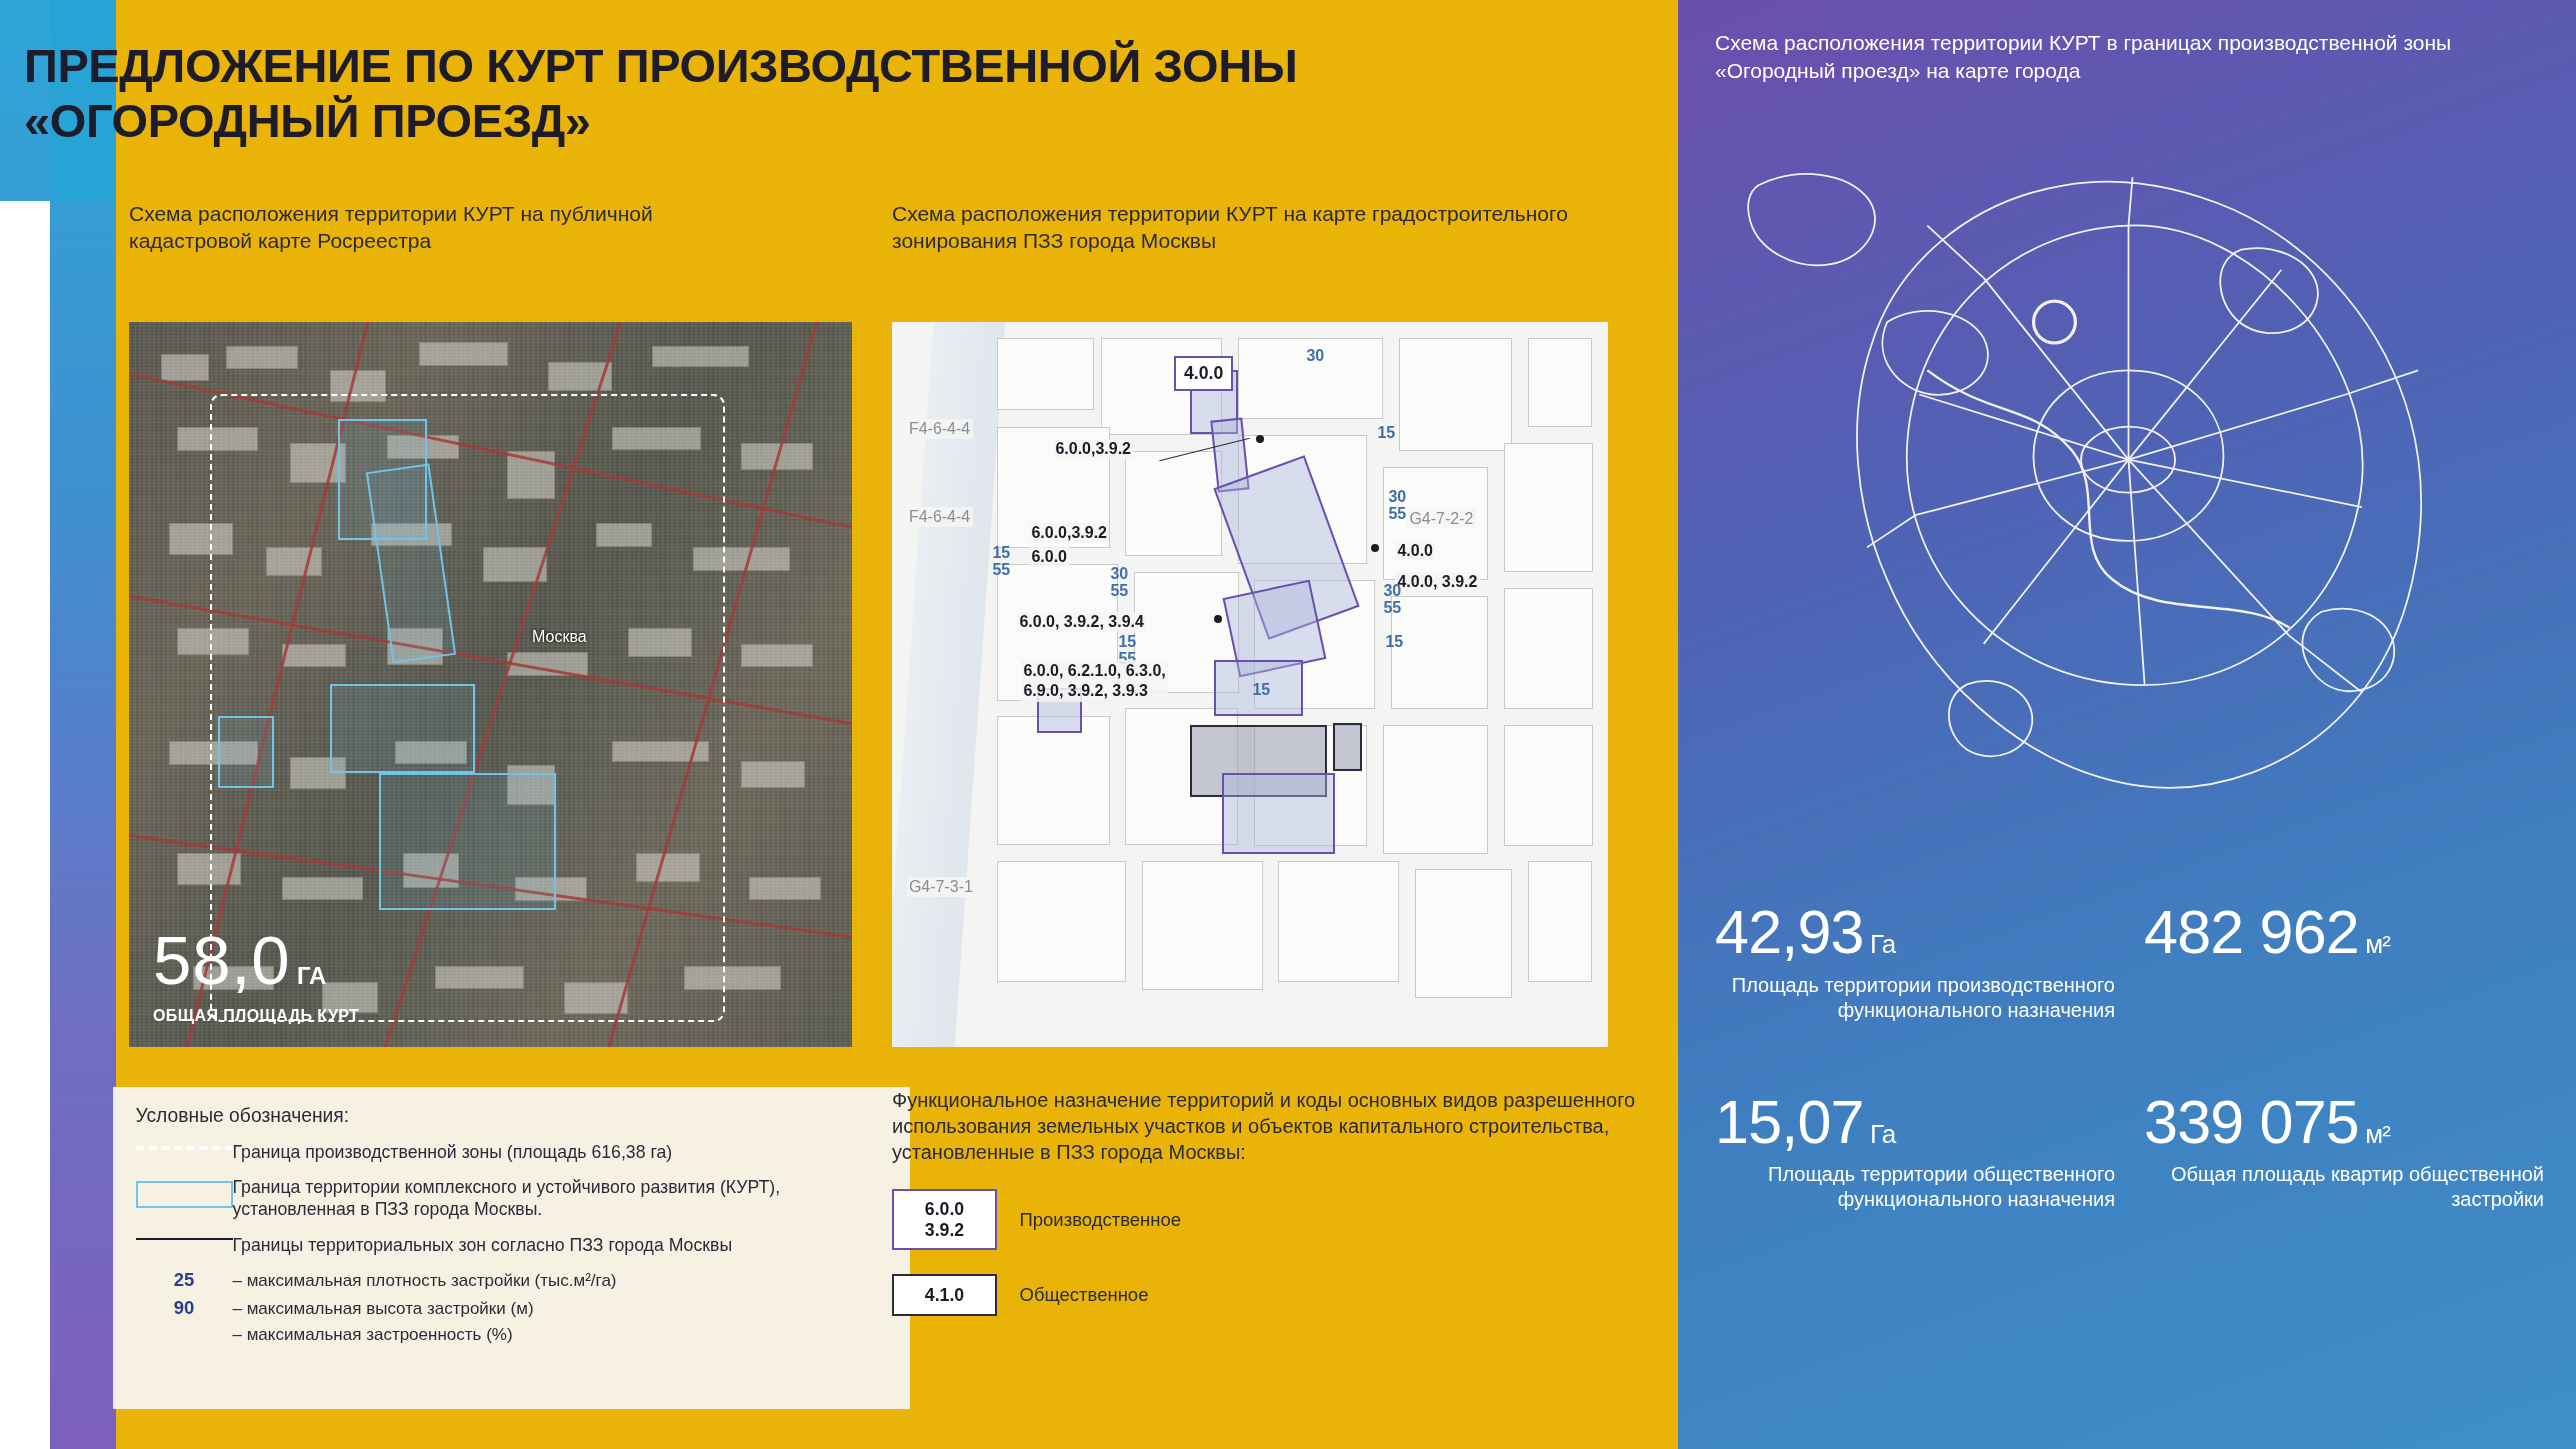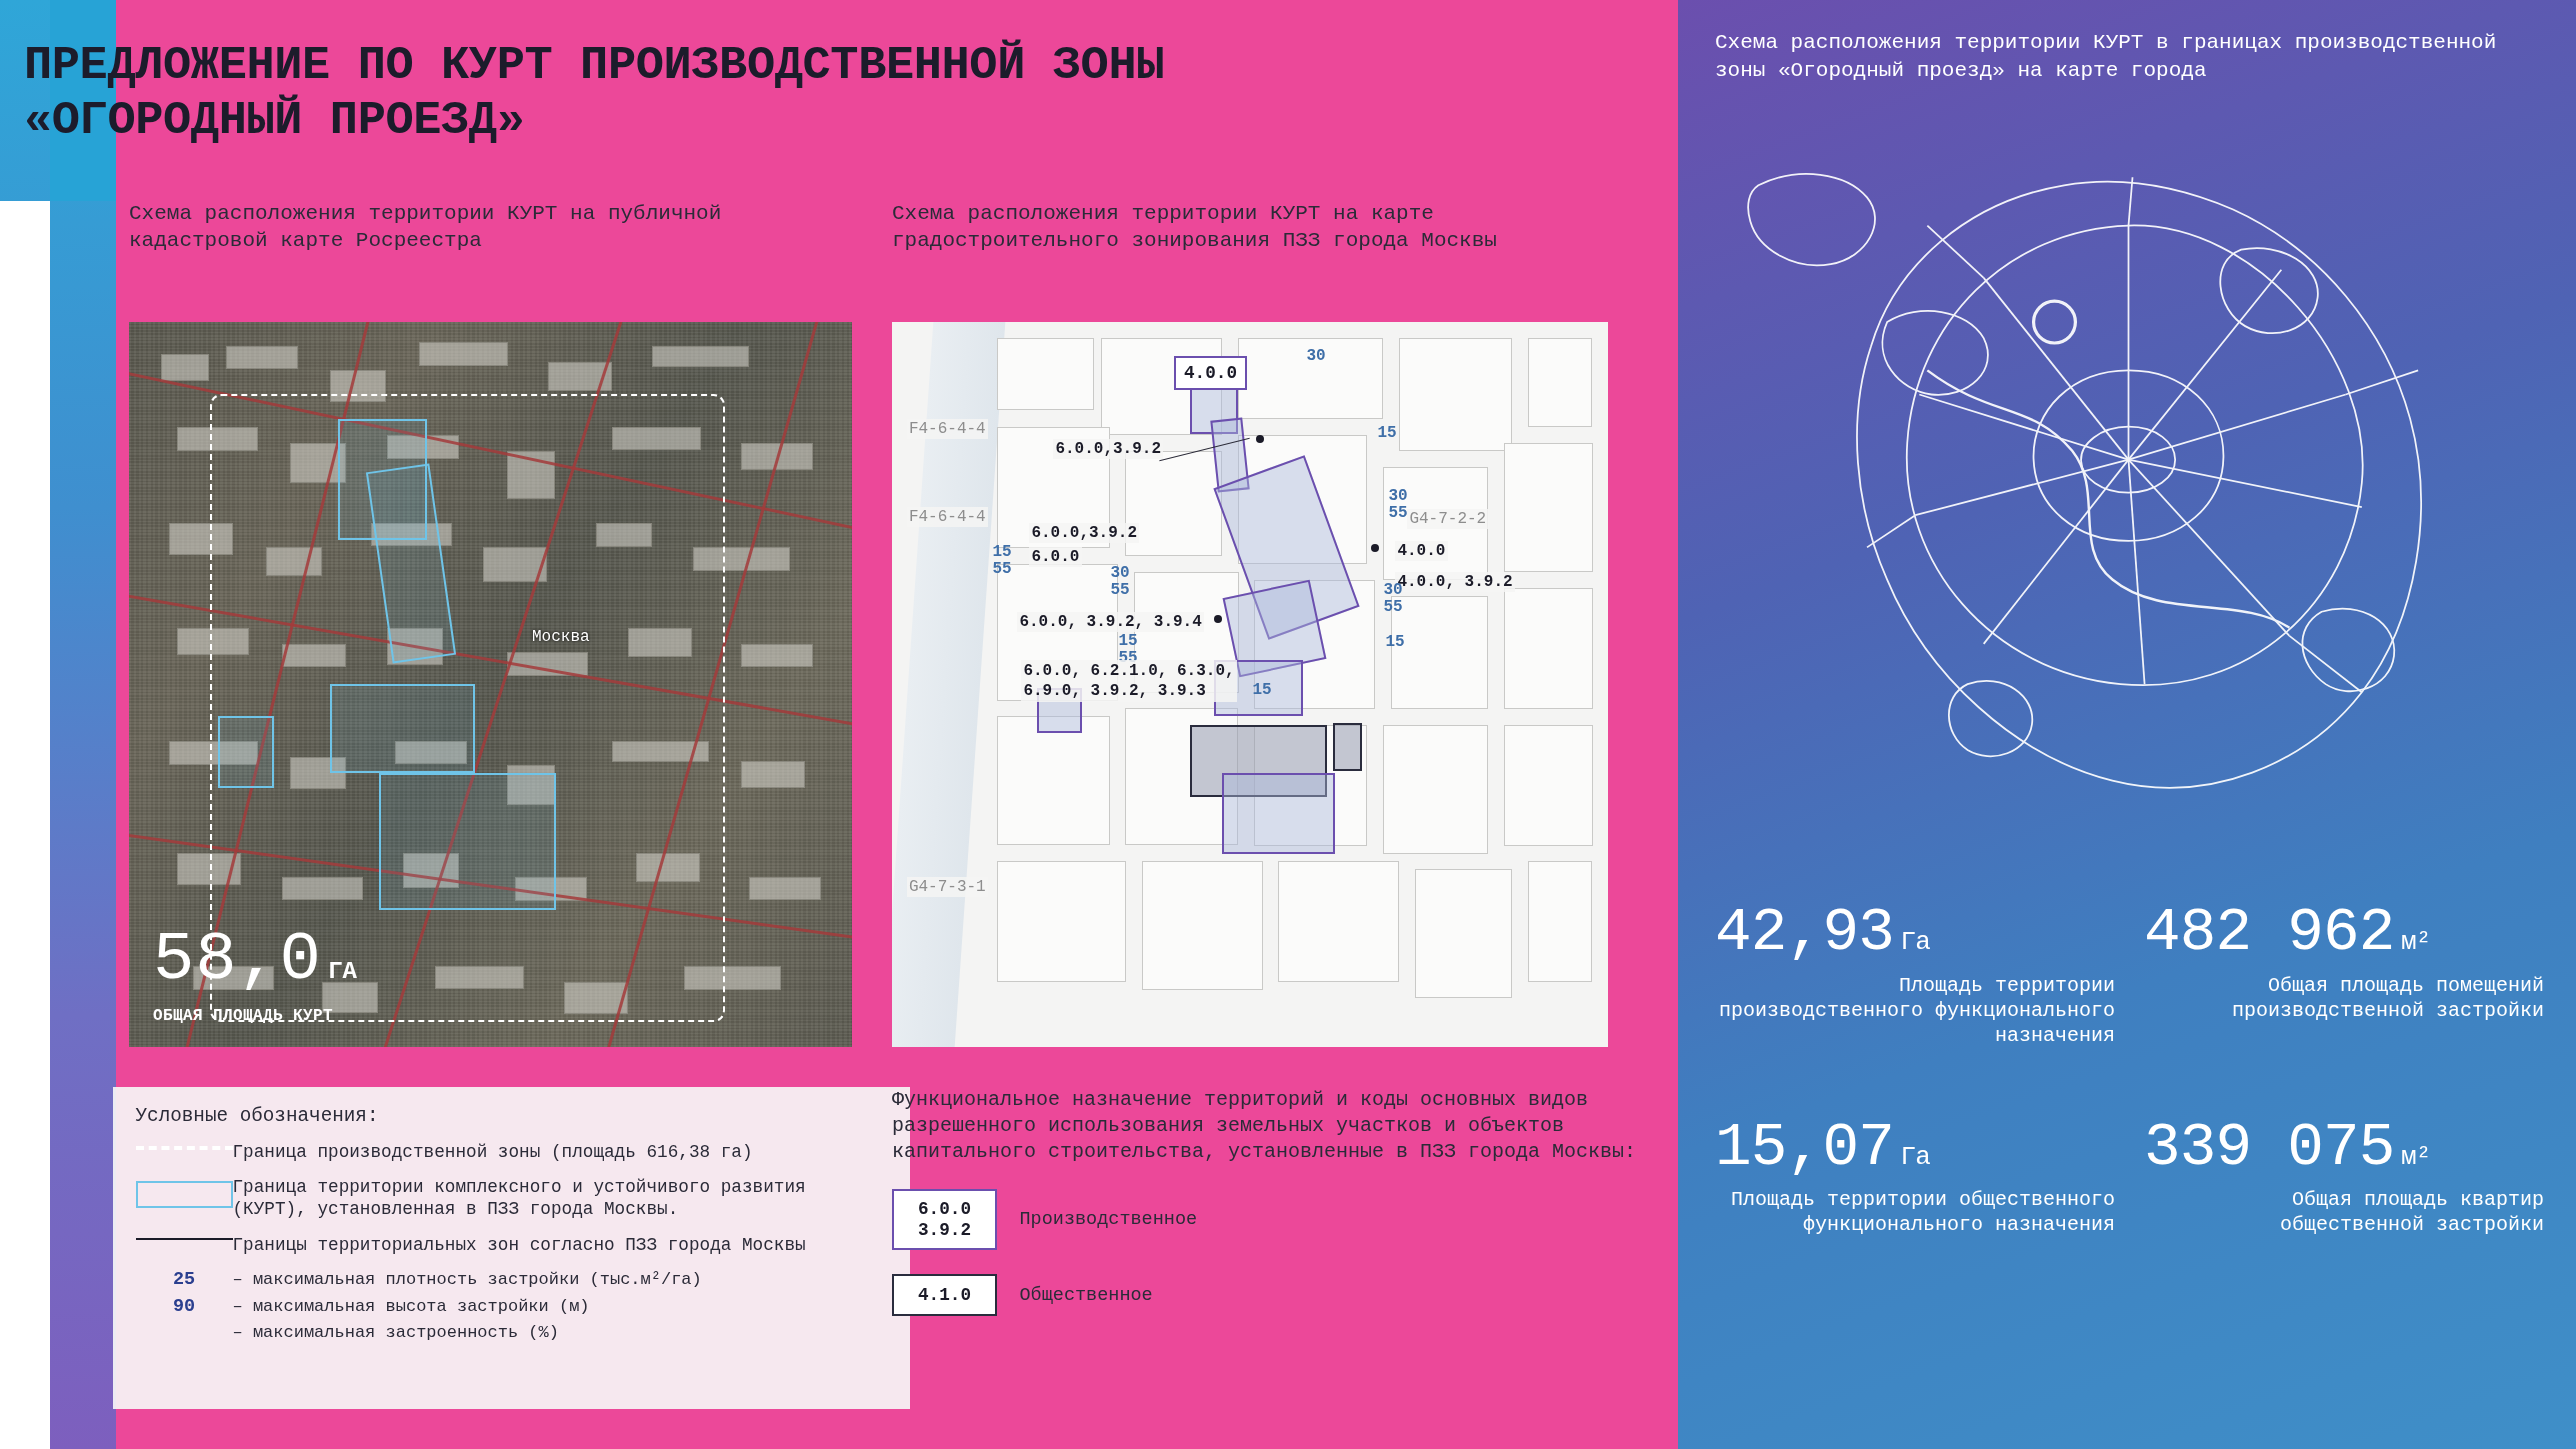--- a/index.html
+++ b/index.html
@@ -6,22 +6,21 @@
   html, body {
     width: 2576px; height: 1449px;
     font-family: "Liberation Sans", sans-serif;
     background: #ffffff;
     overflow: hidden;
   }
 
   #page {
     position: relative;
     width: 2066px; height: 1449px;
-    background: #ec4899;
-    font-family: Liberation Mono, monospace;
+    background: #eab308;
   }
 
   
   .left-bar {
     position: absolute; left: 0; top: 0; width: 116px; height: 1449px;
     background: linear-gradient(180deg, #2fa6d8 0%, #3f8fcf 35%, #6f6fc4 70%, #7d5fbe 100%);
   }
   .left-bar-inner {
     position: absolute; left: 50px; top: 0; width: 66px; height: 201px;
     background: #27a3d6;
@@ -430,21 +429,20 @@
       </svg>
     </div>
 
     <div class="stats">
       <div class="stat">
         <div class="value"><span>42,93</span><span class="unit">Га</span></div>
         <div class="label">Площадь территории производственного функционального назначения</div>
       </div>
       <div class="stat">
         <div class="value"><span>482 962</span><span class="unit">м²</span></div>
-        <div class="label">Общая площадь помещений производственной застройки</div>
       </div>
       <div class="stat">
         <div class="value"><span>15,07</span><span class="unit">Га</span></div>
         <div class="label">Площадь территории общественного функционального назначения</div>
       </div>
       <div class="stat">
         <div class="value"><span>339 075</span><span class="unit">м²</span></div>
         <div class="label">Общая площадь квартир общественной застройки</div>
       </div>
     </div>

